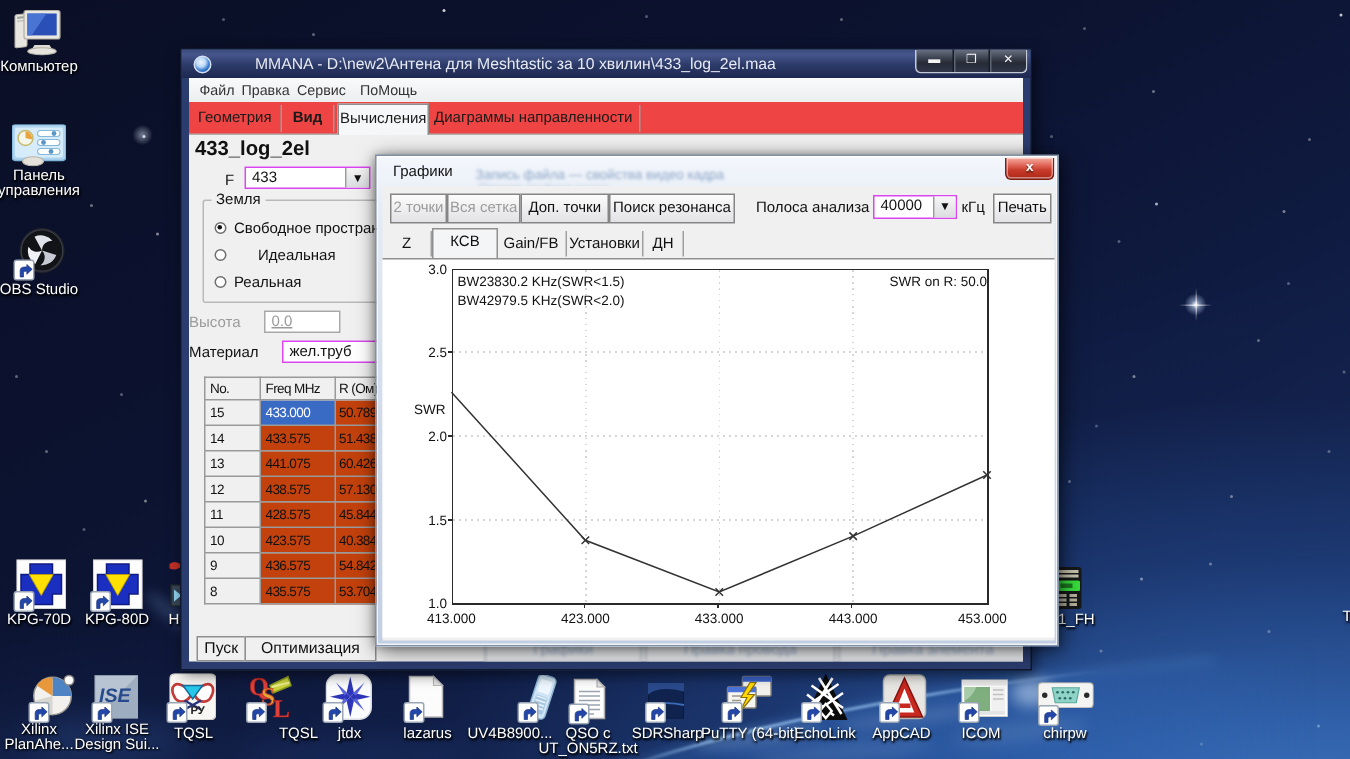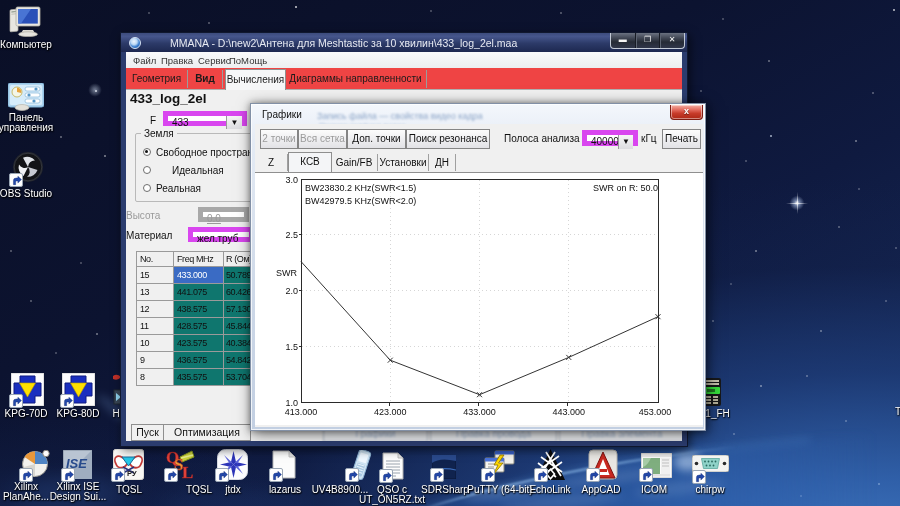--- a/index.html
+++ b/index.html
@@ -31,21 +31,21 @@
   #bigstar{left:789px;top:195px;width:16px;height:16px;
     background:radial-gradient(circle,rgba(255,255,255,.95) 0%,rgba(200,220,255,.5) 25%,rgba(150,180,255,0) 65%);}
   #bigstar:before{content:"";position:absolute;left:7.5px;top:-3px;width:1px;height:22px;background:linear-gradient(rgba(255,255,255,0),rgba(255,255,255,.8),rgba(255,255,255,0));}
   #bigstar:after{content:"";position:absolute;top:7.5px;left:-3px;height:1px;width:22px;background:linear-gradient(90deg,rgba(255,255,255,0),rgba(255,255,255,.8),rgba(255,255,255,0));}
   #glow1{left:87px;top:82px;width:16px;height:16px;background:radial-gradient(circle,rgba(220,235,255,.5),rgba(220,235,255,0) 60%);}
   
   .dlab{position:absolute;color:#fff;font-size:10px;line-height:9.6px;text-align:center;
     text-shadow:0 1px 2px rgba(0,0,0,.95),1px 1px 1px rgba(0,0,0,.8);white-space:nowrap;}
   .badge{position:absolute;width:12px;height:12px;background:#fff;border:1px solid #9aa6b5;border-radius:2px;}
   .badge svg{position:absolute;left:1.5px;top:1.5px;}
-  .sunken{position:absolute;background:#fff;border:5px solid #d946ef;box-sizing:border-box;font-size:10px;color:#111;}
+  .sunken{position:absolute;background:#fff;border:1px solid #d946ef;box-sizing:border-box;font-size:10px;color:#111;}
   
   #mmana{left:120px;top:32px;width:568px;height:415px;background:#2b3c6e;
     border:1px solid #10182f;box-sizing:border-box;box-shadow:2px 3px 9px rgba(0,0,0,.55);}
   #mm-title{position:absolute;left:0;top:0;right:0;height:19px;
     background:linear-gradient(#3c4b7c 0%,#46568c 18%,#2c3a68 55%,#1d2850 100%);}
   #mm-title .txt{position:absolute;left:23px;top:3.5px;font-size:10.5px;color:#e7eaf2;letter-spacing:0;padding-left:26px;}
   #mm-ico{position:absolute;left:8px;top:3.5px;width:12px;height:12px;border-radius:50%;
     background:radial-gradient(circle at 40% 35%,#eef5ff 0%,#bcd8f5 35%,#3d7fd0 60%,#1a4c96 100%);border:1px solid #d5e2f5;box-sizing:border-box;}
   #mm-btns{position:absolute;left:489px;top:0;width:75px;height:16px;display:flex;
     background:linear-gradient(#6a7180 0%,#3a404d 40%,#262b36 60%,#30364a 100%);
@@ -55,21 +55,21 @@
   #mm-client{position:absolute;left:5px;top:19px;right:5px;bottom:5px;background:#f0f0f0;overflow:hidden;}
   #mm-menu{position:absolute;left:0;top:0;right:0;height:16px;background:linear-gradient(#f9fafb,#eceef0);
     font-size:9.5px;color:#333;}
   #mm-menu span{position:absolute;top:3px;}
   #mm-tabs{position:absolute;left:0;top:16px;right:0;height:21px;background:#ef4444;border-bottom:1px solid #b0b0b0;font-size:10px;color:#1a1a1a;}
   #mm-tabs .t{position:absolute;top:2px;height:18px;line-height:18px;text-align:center;border-right:1px solid #9c9c9c;}
   #mm-tabs .sel{background:#f6f7f8;border:1px solid #8f8f8f;border-bottom:none;top:1px;height:20px;line-height:19px;}
   
   .mml{position:absolute;font-size:10px;color:#111;}
   #mm-table{position:absolute;left:10px;top:199px;border-collapse:collapse;font-size:9px;color:#111;}
-  #mm-table td{border:1px solid #9a9a9a;padding:0 0 0 3px;background:#0f766e;height:16px;letter-spacing:-0.4px;}
+  #mm-table td{border:1px solid #9a9a9a;padding:0 0 0 3px;background:#c2410c;height:16px;letter-spacing:-0.4px;}
   #mm-table tr.hd td{background:#f0f0f0;height:14px;border:1px solid #9a9a9a;}
   #mm-table td.num{background:#f0f0f0;width:33px;}
   #mm-table td.f{width:46px;}
   #mm-table td.r{width:40px;}
   #mm-table td.sel{background:#3a6bc4;color:#fff;}
   .gbtn{position:absolute;background:#f0f0f0;border:1px solid #8f8f8f;box-sizing:border-box;
     font-size:10.5px;color:#111;text-align:center;}
   .blurbtn{position:absolute;top:373px;height:17px;background:#eceef1;border:1px solid #b0b8c4;box-sizing:border-box;
     font-size:10px;color:#9db1cc;text-align:center;line-height:15px;filter:blur(1.1px);}
   
@@ -486,21 +486,21 @@
   <div id="mm-btns">
       <div>▬</div>
       <div>❐</div>
       <div>✕</div>
     </div>
   <div id="mm-client">
     <div id="mm-menu">
       <span style="left:7px;">Файл</span>
         <span style="left:35px;">Правка</span>
       <span style="left:72px;">Сервис</span>
-        <span style="left:103px;">ПоМощь</span>
+        <span style="left:114px;">ПоМощь</span>
     </div>
     <div id="mm-tabs">
       <div class="t" style="left:0px;width:61px;">Геометрия</div>
       <div class="t" style="left:62px;width:34px;font-weight:bold;">Вид</div>
       <div class="t sel" style="left:99px;width:59px;">Вычисления</div>
       <div class="t" style="left:159px;width:141px;">Диаграммы направленности</div>
     </div>
 
     <div class="mml" style="left:4px;top:39px;font-size:13.5px;font-weight:bold;">433_log_2el</div>
     <div class="mml" style="left:24px;top:63px;">F</div>
@@ -510,34 +510,39 @@
     <div class="mml" style="left:9px;top:81px;width:118px;height:67px;border:1px solid #b9b9b9;border-radius:2px;"></div>
     <div class="mml" style="left:15px;top:76px;background:#f0f0f0;padding:0 3px;">Земля</div>
     <div class="mml" style="left:17px;top:96px;width:6px;height:6px;border-radius:50%;background:#fff;border:1px solid #6e6e6e;"></div>
     <div class="mml" style="left:19px;top:98px;width:3px;height:3px;border-radius:50%;background:#111;"></div>
     <div class="mml" style="left:30px;top:95px;white-space:nowrap;">Свободное простран</div>
     <div class="mml" style="left:17px;top:114px;width:6px;height:6px;border-radius:50%;background:#fff;border:1px solid #6e6e6e;"></div>
     <div class="mml" style="left:30px;top:113px;margin-left:16px;">Идеальная</div>
     <div class="mml" style="left:17px;top:132px;width:6px;height:6px;border-radius:50%;background:#fff;border:1px solid #6e6e6e;"></div>
     <div class="mml" style="left:30px;top:131px;">Реальная</div>
     <div class="mml" style="left:0px;top:158px;color:#9a9a9a;">Высота</div>
-    <div class="sunken" style="left:72px;top:155px;width:51px;height:15px;line-height:13px;padding-left:4px;color:#9a9a9a;border-color:#a8a8a8;text-decoration:underline;">0.0</div>
+    <div class="sunken" style="left:50px;top:155px;width:51px;height:15px;line-height:13px;padding-left:4px;color:#9a9a9a;border-color:#a8a8a8;text-decoration:underline;">0.0</div>
     <div class="mml" style="left:0px;top:178px;">Материал</div>
     <div class="sunken" style="left:62px;top:175px;width:66px;height:15px;line-height:13px;padding-left:4px;">жел.труб</div>
     <table id="mm-table">
       <tbody>
           <tr class="hd">
             <td class="num">No.</td>
             <td class="f">Freq MHz</td>
             <td class="r" style="padding-left:2px;">R (Ом)</td>
           </tr>
       <tr>
             <td class="num">15</td>
             <td class="f sel">433.000</td>
             <td class="r" style="padding-left:2px;">50.789</td>
+          </tr>
+      <tr>
+            <td class="num">14</td>
+            <td class="f">433.575</td>
+            <td class="r" style="padding-left:2px;">51.438</td>
           </tr>
       <tr>
             <td class="num">13</td>
             <td class="f">441.075</td>
             <td class="r" style="padding-left:2px;">60.426</td>
           </tr>
       <tr>
             <td class="num">12</td>
             <td class="f">438.575</td>
             <td class="r" style="padding-left:2px;">57.130</td>

